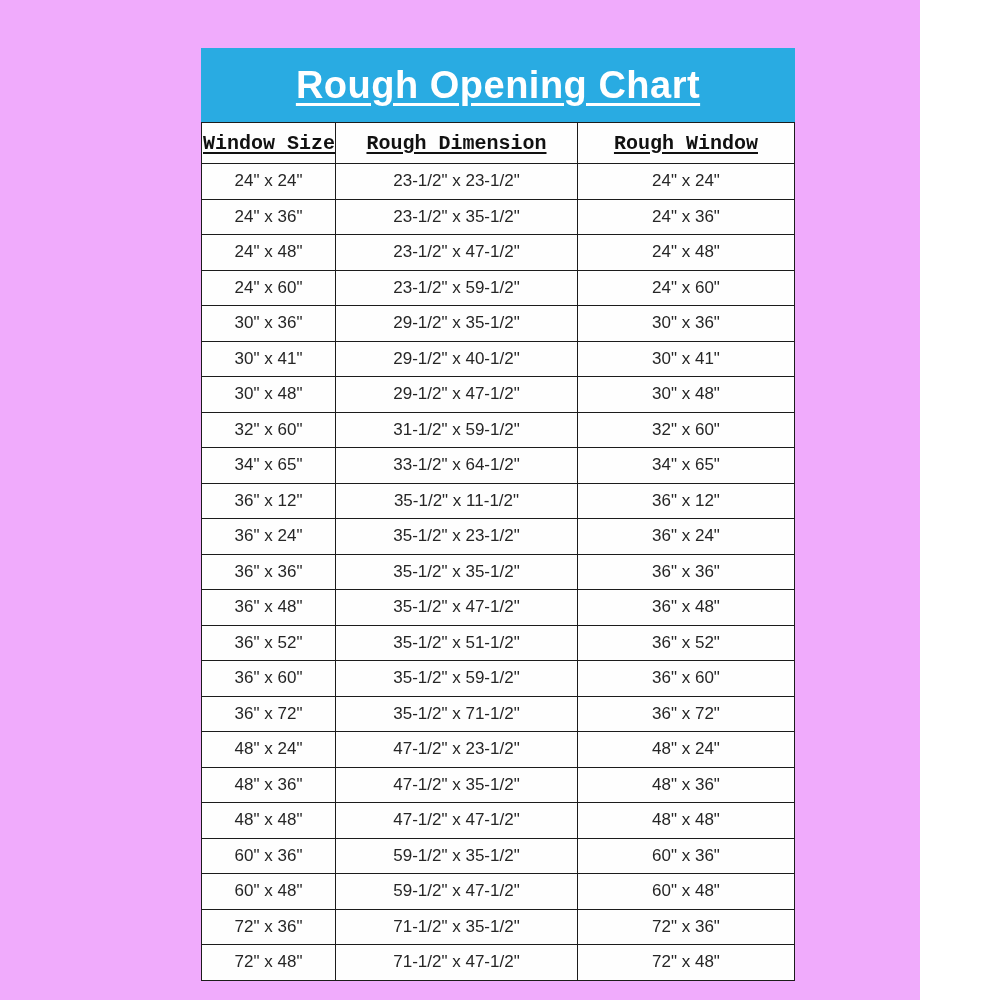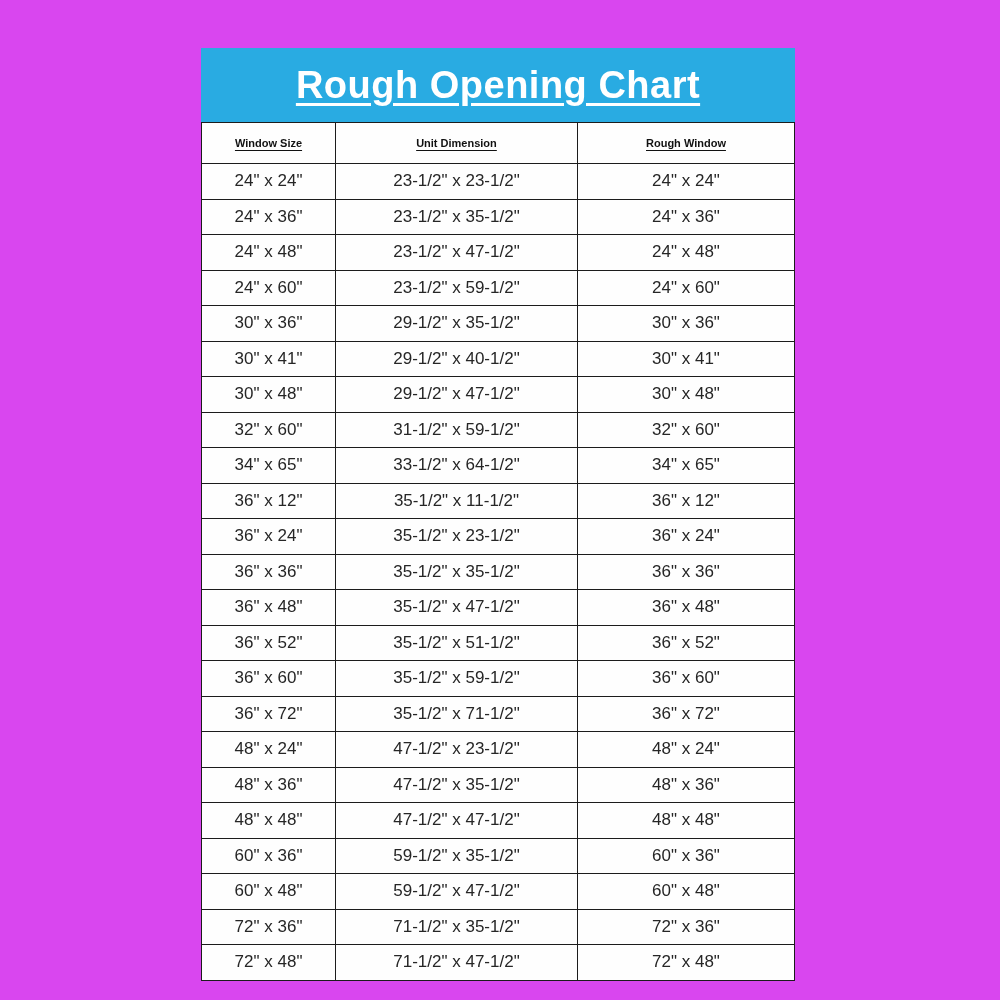--- a/index.html
+++ b/index.html
@@ -4,24 +4,24 @@
 <style>
   html, body {
     margin: 0;
     padding: 0;
     background: #ffffff;
     width: 1000px;
     height: 1000px;
     font-family: "Liberation Sans", sans-serif;
   }
   .sheet {
-    width: 1000px;
+    width: 920px;
     height: 1000px;
     position: relative;
-    background: #d946ef;
+    background: #f0abfc;
     overflow: hidden;
   }
   .chart-wrap {
     position: absolute;
     left: 201px;
     top: 48px;
     width: 594px;
   }
   .banner {
     background: #29abe2;
@@ -51,25 +51,26 @@
   table.ro-table th,
   table.ro-table td {
     border: 1.5px solid #1c1c1c;
     text-align: center;
     vertical-align: middle;
     overflow: hidden;
     white-space: nowrap;
   }
   table.ro-table th {
     height: 38px;
-    font-size: 11px;
+    font-size: 20px;
     font-weight: bold;
     color: #111111;
     text-decoration: underline;
     text-underline-offset: 3px;
+    font-family: Liberation Mono, monospace;
   }
   table.ro-table td {
     height: 32.5px;
     font-size: 17px;
     color: #262626;
   }
 </style>
 </head>
 <body>
 
@@ -80,21 +81,21 @@
     </div>
     <table class="ro-table">
       <colgroup>
         <col class="c1">
           <col class="c2">
           <col class="c3">
       </colgroup>
       <thead>
         <tr>
           <th>Window Size</th>
-          <th>Unit Dimension</th>
+          <th>Rough Dimension</th>
           <th>Rough Window</th>
         </tr>
       </thead>
       <tbody>
           <tr>
             <td>24" x 24"</td>
             <td>23-1/2" x 23-1/2"</td>
             <td>24" x 24"</td>
           </tr>
           <tr>

